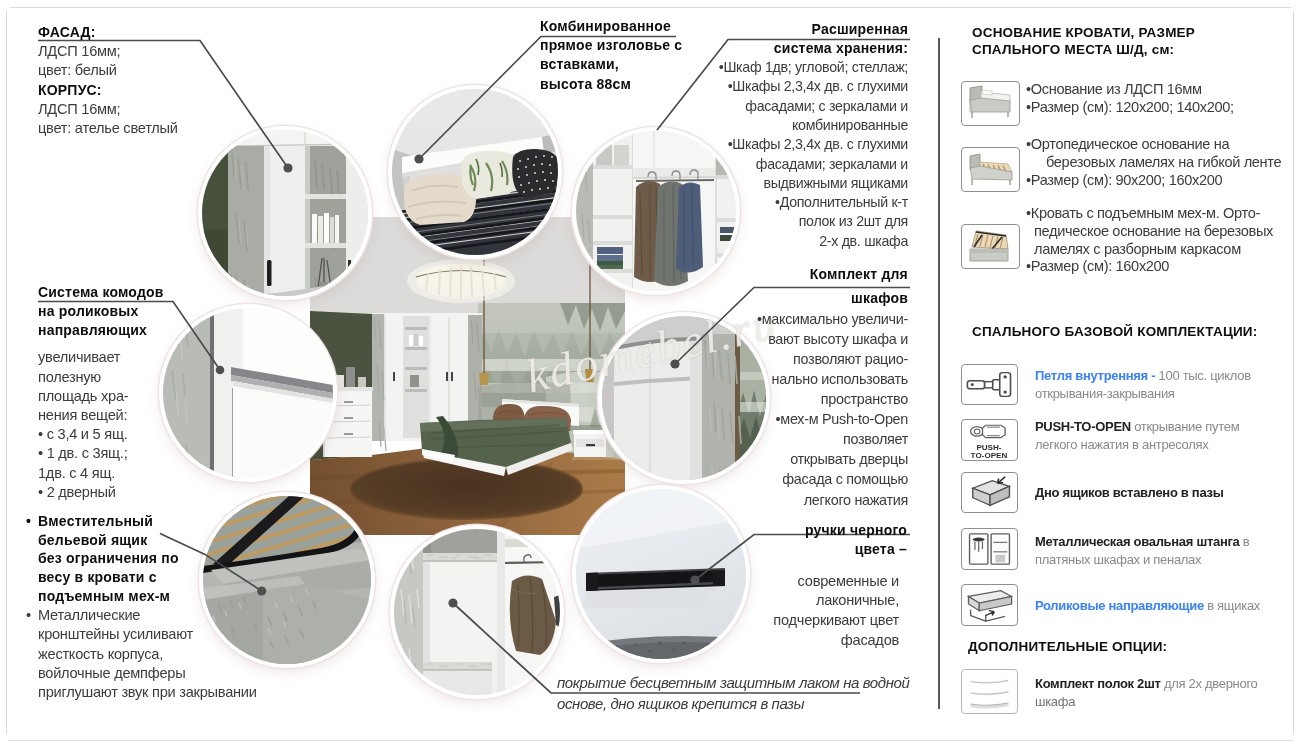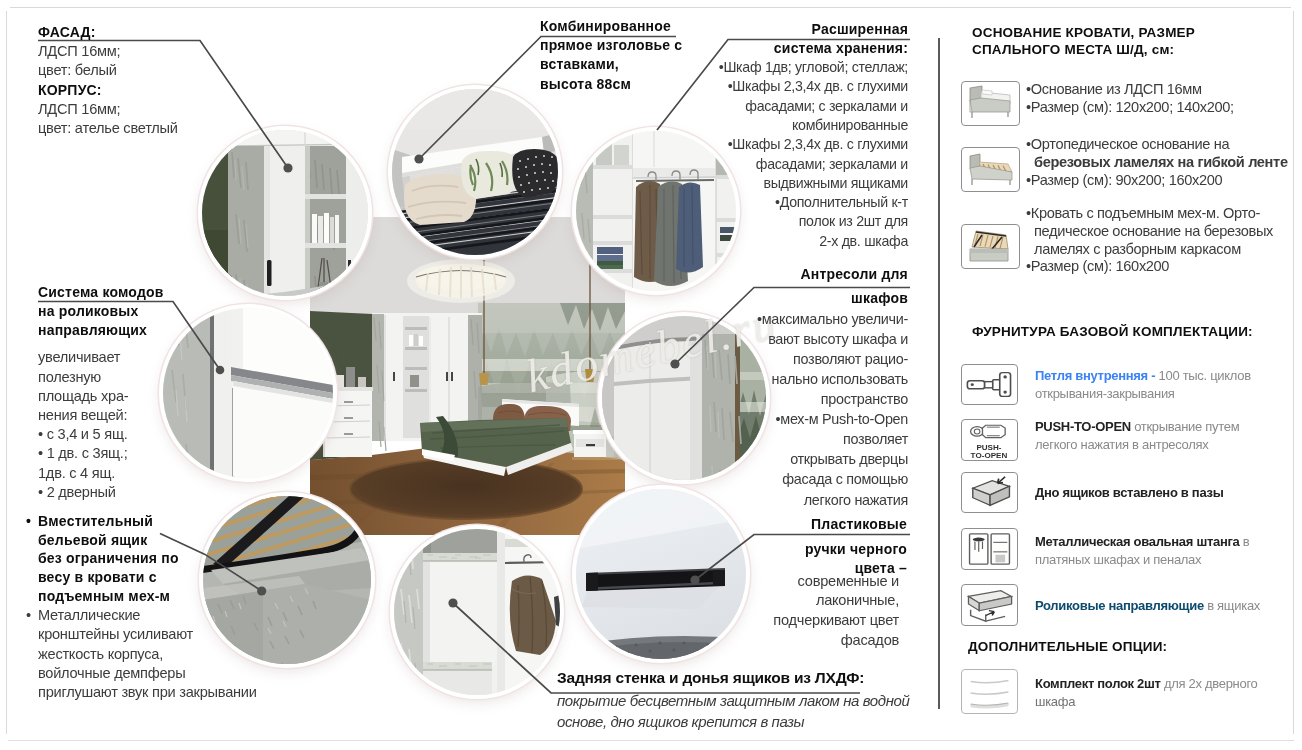--- a/index.html
+++ b/index.html
@@ -468,67 +468,65 @@
 <div class="abs hd" style="left:540px;top:17px;line-height:19.2px;z-index:50;">
   Комбинированное<br>прямое изголовье с<br>вставками,<br>высота 88см
 </div>
 
 <div class="abs" style="left:620px;top:19.5px;width:288px;text-align:right;z-index:50;">
   <div class="hd" style="line-height:19.3px;">Расширенная<br>система хранения:</div>
   <div class="txt" style="line-height:19.3px;font-size:14.2px;letter-spacing:-0.3px;">•Шкаф 1дв; угловой; стеллаж;<br>•Шкафы 2,3,4х дв. с глухими<br>фасадами; с зеркалами и<br>комбинированные<br>•Шкафы 2,3,4х дв. с глухими<br>фасадами; зеркалами и<br>выдвижными ящиками<br>•Дополнительный к-т<br>полок из 2шт для<br>2-х дв. шкафа</div>
 </div>
 
 <div class="abs" style="left:700px;top:265.7px;width:208px;text-align:right;z-index:50;">
-  <div class="hd">Антресоли для</div>
+  <div class="hd">Комплект для</div>
   <div class="hd" style="margin-top:8px;">шкафов</div>
   <div class="txt" style="margin-top:3px;line-height:20.1px;font-size:14.4px;letter-spacing:-0.3px;">•максимально увеличи-<br>вают высоту шкафа и<br>позволяют рацио-<br>нально использовать<br>пространство<br>•мех-м Push-to-Open<br>позволяет<br>открывать дверцы<br>фасада с помощью<br>легкого нажатия</div>
 </div>
 
 <div class="abs txt" style="left:38px;top:283px;z-index:50;">
   <div class="hd" style="line-height:18.8px;">Система комодов<br>на роликовых<br>направляющих</div>
   <div style="margin-top:9px;">увеличивает<br>полезную<br>площадь хра-<br>нения вещей:<br>• с 3,4 и 5 ящ.<br>• 1 дв. с 3ящ.;<br>1дв. с 4 ящ.<br>• 2 дверный</div>
 </div>
 
 <div class="abs txt" style="left:38px;top:512px;z-index:50;">
   <div class="hd" style="line-height:18.65px;"><span style="position:absolute;left:-12px;top:0;">•</span>Вместительный<br>бельевой ящик<br>без ограничения по<br>весу в кровати с<br>подъемным мех-м</div>
   <div style="position:relative;margin-top:1px;"><span style="position:absolute;left:-12px;top:0;">•</span>Металлические<br>кронштейны усиливают<br>жесткость корпуса,<br>войлочные демпферы<br>приглушают звук при закрывании</div>
 </div>
 
 <div class="abs" style="left:700px;top:514.5px;width:207px;text-align:right;z-index:50;">
-  <div class="hd" style="line-height:19px;">Пластиковые</div>
   <div class="hd" style="margin-top:6px;line-height:19px;">ручки черного<br>цвета –</div>
 </div>
 <div class="abs txt" style="left:692px;top:571.5px;width:207px;text-align:right;line-height:19.8px;z-index:50;">современные и<br>лаконичные,<br>подчеркивают цвет<br>фасадов</div>
 
 <div class="abs" style="left:557px;top:669px;z-index:50;">
-  <div class="b" style="font-size:15.5px;letter-spacing:-0.2px;">Задняя стенка и донья ящиков из ЛХДФ:</div>
   <div class="txt" style="margin-top:3px;font-size:15px;line-height:21px;letter-spacing:-0.4px;font-style:italic;">покрытие бесцветным защитным лаком на водной<br>основе, дно ящиков крепится в пазы</div>
 </div>
 
 <div class="abs" style="left:938px;top:38px;width:1.5px;height:671px;background:#595959;z-index:40;"></div>
 
 <div class="abs hd" style="left:972px;top:23.5px;line-height:17.7px;font-size:13.5px;z-index:50;">ОСНОВАНИЕ КРОВАТИ, РАЗМЕР<br>СПАЛЬНОГО МЕСТА Ш/Д, см:</div>
 
 <div class="abs txt" style="left:1026px;top:81px;line-height:17.8px;font-size:14.6px;letter-spacing:-0.35px;z-index:50;">•Основание из ЛДСП 16мм<br>•Размер (см): 120х200; 140х200;</div>
 
-<div class="abs txt" style="left:1026px;top:136px;line-height:17.8px;font-size:14.6px;letter-spacing:-0.35px;z-index:50;">•Ортопедическое основание на<br><span style="margin-left:8px;font-weight:bold;">березовых ламелях на гибкой ленте</span><br>•Размер (см): 90х200; 160х200</div>
+<div class="abs txt" style="left:1026px;top:136px;line-height:17.8px;font-size:14.6px;letter-spacing:-0.35px;z-index:50;">•Ортопедическое основание на<br><span style="margin-left:20px;">березовых ламелях на гибкой ленте</span><br>•Размер (см): 90х200; 160х200</div>
 
 <div class="abs txt" style="left:1026px;top:205px;line-height:17.8px;font-size:14.6px;letter-spacing:-0.35px;z-index:50;">•Кровать с подъемным мех-м. Орто-<br><span style="margin-left:8px;">педическое основание на березовых</span><br><span style="margin-left:8px;">ламелях с разборным каркасом</span><br>•Размер (см): 160х200</div>
 
-<div class="abs hd" style="left:972px;top:324px;font-size:13.5px;z-index:50;">ФУРНИТУРА БАЗОВОЙ КОМПЛЕКТАЦИИ:</div>
+<div class="abs hd" style="left:972px;top:324px;font-size:13.5px;z-index:50;">СПАЛЬНОГО БАЗОВОЙ КОМПЛЕКТАЦИИ:</div>
 
 <div class="abs" style="left:1035px;top:367px;font-size:13px;letter-spacing:-0.3px;line-height:18px;z-index:50;"><span class="b" style="color:#3b82f6;">Петля внутренняя - </span><span style="color:#8a8a8a;">100 тыс. циклов</span><br><span style="color:#8a8a8a;">открывания-закрывания</span></div>
 
 <div class="abs" style="left:1035px;top:418px;font-size:13px;letter-spacing:-0.3px;line-height:18px;z-index:50;"><span class="b" style="color:#222;">PUSH-TO-OPEN </span><span style="color:#8a8a8a;">открывание путем</span><br><span style="color:#8a8a8a;">легкого нажатия в антресолях</span></div>
 
 <div class="abs b" style="left:1035px;top:485px;font-size:13px;letter-spacing:-0.3px;color:#222;z-index:50;">Дно ящиков вставлено в пазы</div>
 
 <div class="abs" style="left:1035px;top:533px;font-size:13px;letter-spacing:-0.3px;line-height:18px;z-index:50;"><span class="b" style="color:#222;">Металлическая овальная штанга </span><span style="color:#8a8a8a;">в</span><br><span style="color:#8a8a8a;">платяных шкафах и пеналах</span></div>
 
-<div class="abs" style="left:1035px;top:598px;font-size:13px;letter-spacing:-0.3px;z-index:50;"><span class="b" style="color:#0c4a6e;">Роликовые направляющие </span><span style="color:#8a8a8a;">в ящиках</span></div>
+<div class="abs" style="left:1035px;top:598px;font-size:13px;letter-spacing:-0.3px;z-index:50;"><span class="b" style="color:#3b82f6;">Роликовые направляющие </span><span style="color:#8a8a8a;">в ящиках</span></div>
 
 <div class="abs hd" style="left:968px;top:639px;font-size:13.5px;z-index:50;">ДОПОЛНИТЕЛЬНЫЕ ОПЦИИ:</div>
 
 <div class="abs" style="left:1035px;top:675px;font-size:13px;letter-spacing:-0.3px;line-height:18px;z-index:50;"><span class="b" style="color:#222;">Комплект полок 2шт </span><span style="color:#8a8a8a;">для 2х дверного</span><br><span style="color:#737373;">шкафа</span></div>
 
 <div class="abs" style="left:961px;top:81px;width:57px;height:43px;border:1.4px solid #8f8f8f;border-radius:4px;background:#fff;z-index:50;">
 <svg width="57" height="43" viewBox="0 0 57 43">
   <path d="M8,6 L20,4 L20,16 L8,19 Z" fill="#b9bbb5" stroke="#8a8c86" stroke-width="0.8"></path>
   <path d="M19,10 L48,13 L48,22 L19,20 Z" fill="#f2f2f0" stroke="#b9b9b7" stroke-width="0.8"></path>
   <path d="M8,18 L19,16 L48,19 L48,30 L10,30 Z" fill="#c9cbc5" stroke="#9a9c96" stroke-width="0.8"></path>

